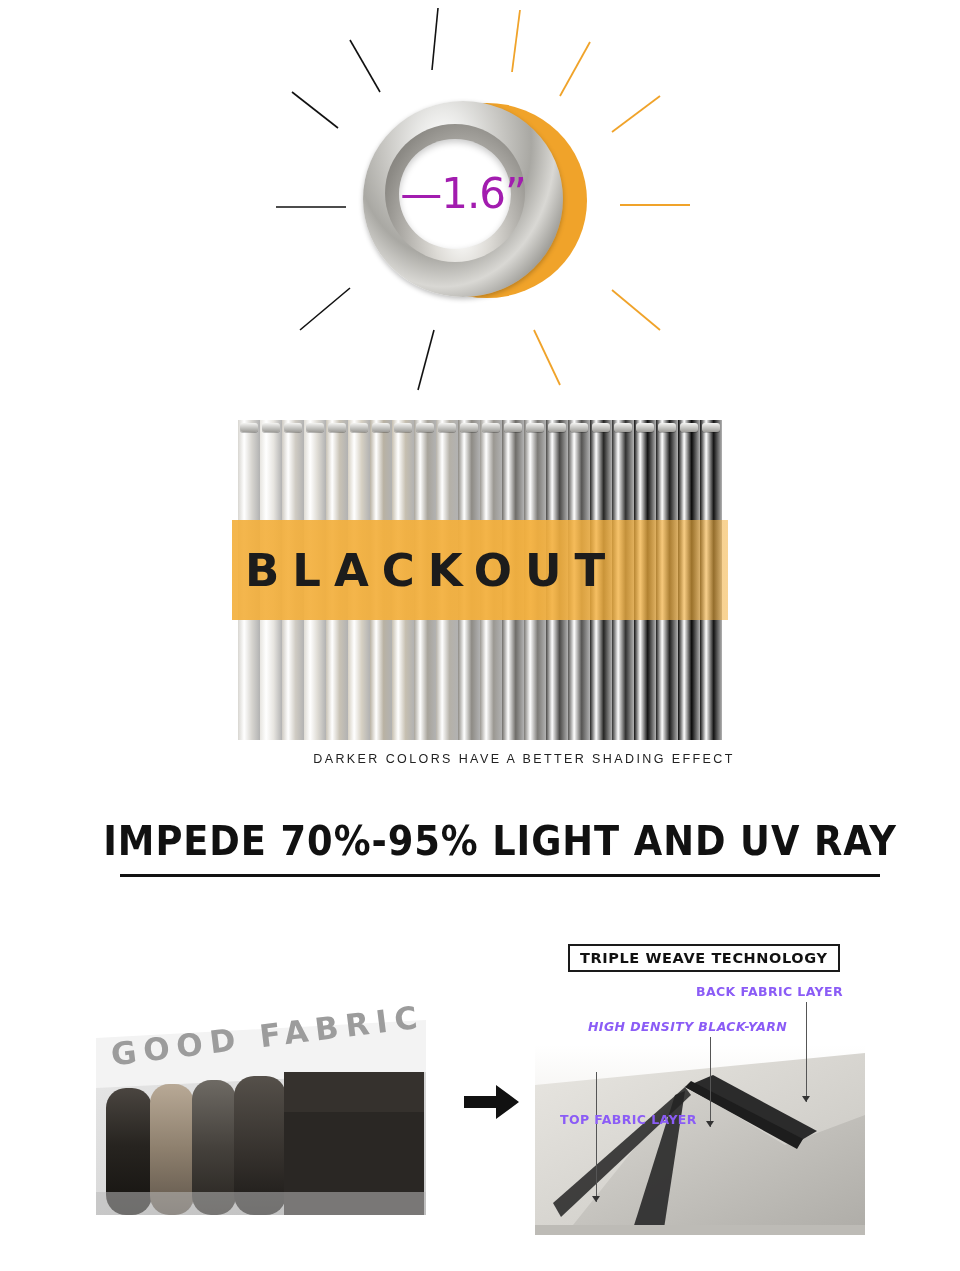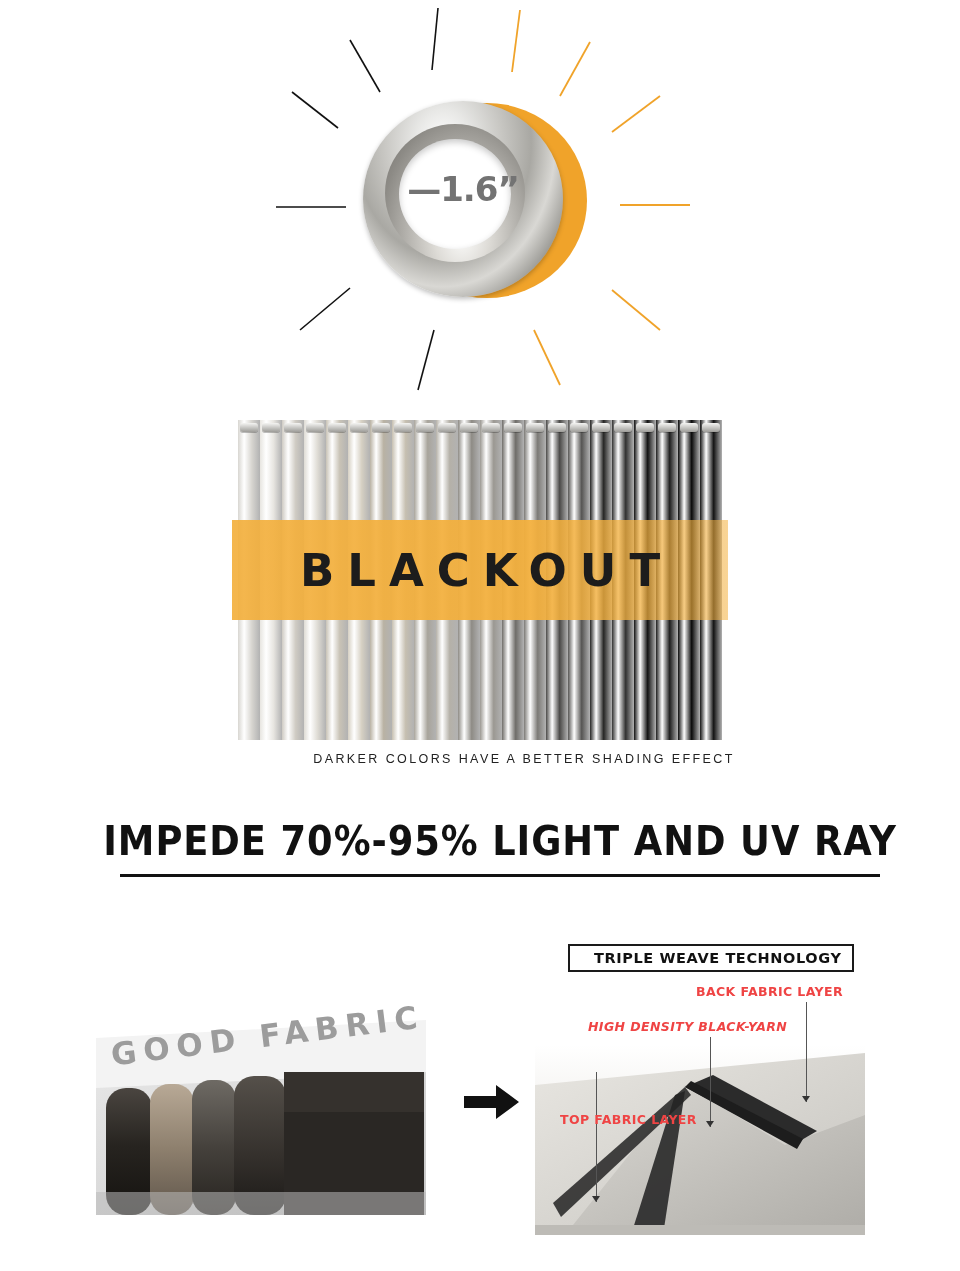--- a/index.html
+++ b/index.html
@@ -66,24 +66,24 @@
     background: #ffffff;
     box-shadow: inset 0 3px 7px rgba(0,0,0,.22);
   }
   .grommet-label {
     position: absolute;
     left: 0;
     top: 74px;
     width: 216px;
     text-align: center;
     font-family: "DejaVu Sans", sans-serif;
-    font-weight: bold;
-    font-size: 34px;
+    font-weight: normal;
+    font-size: 42px;
     letter-spacing: -1px;
-    color: #737373;
+    color: #a21caf;
     z-index: 5;
   }
 
   
   .curtain-section {
     position: relative;
     width: 960px;
     height: 400px;
   }
   .curtain {
@@ -118,21 +118,21 @@
   }
   .blackout-band {
     position: absolute;
     left: 232px;
     top: 120px;
     width: 496px;
     height: 100px;
     background: linear-gradient(90deg, rgba(243,176,62,.92) 0%, rgba(243,176,62,.95) 60%, rgba(243,176,62,.55) 100%);
     display: flex;
     align-items: center;
-    justify-content: center;
+    justify-content: flex-start;
     z-index: 4;
   }
   .blackout-text {
     font-family: "DejaVu Sans", sans-serif;
     font-weight: bold;
     font-size: 45px;
     letter-spacing: 13px;
     color: #1c1c1c;
     text-indent: 13px;
   }
@@ -215,36 +215,36 @@
     left: 535px;
     top: 935px;
     width: 330px;
     height: 300px;
   }
   .weave-title {
     position: absolute;
     left: 568px;
     top: 944px;
     border: 2px solid #1a1a1a;
-    padding: 4px 10px 4px 24px;
+    padding: 4px 10px 4px 10px;
     font-family: "DejaVu Sans", sans-serif;
     font-weight: bold;
     font-size: 14.5px;
     letter-spacing: .6px;
     color: #111;
     background: rgba(255,255,255,.85);
     z-index: 8;
   }
   .callout {
     position: absolute;
     font-family: "DejaVu Sans", sans-serif;
     font-weight: bold;
     font-size: 12.5px;
     letter-spacing: .4px;
-    color: #ef4444;
+    color: #8b5cf6;
     z-index: 8;
     white-space: nowrap;
   }
   .callout.c1 { left: 560px; top: 1112px; }
   .callout.c2 { left: 588px; top: 1019px; font-style: italic; }
   .callout.c3 { left: 696px; top: 984px; }
   .leader {
     position: absolute;
     width: 1px;
     background: #555;

